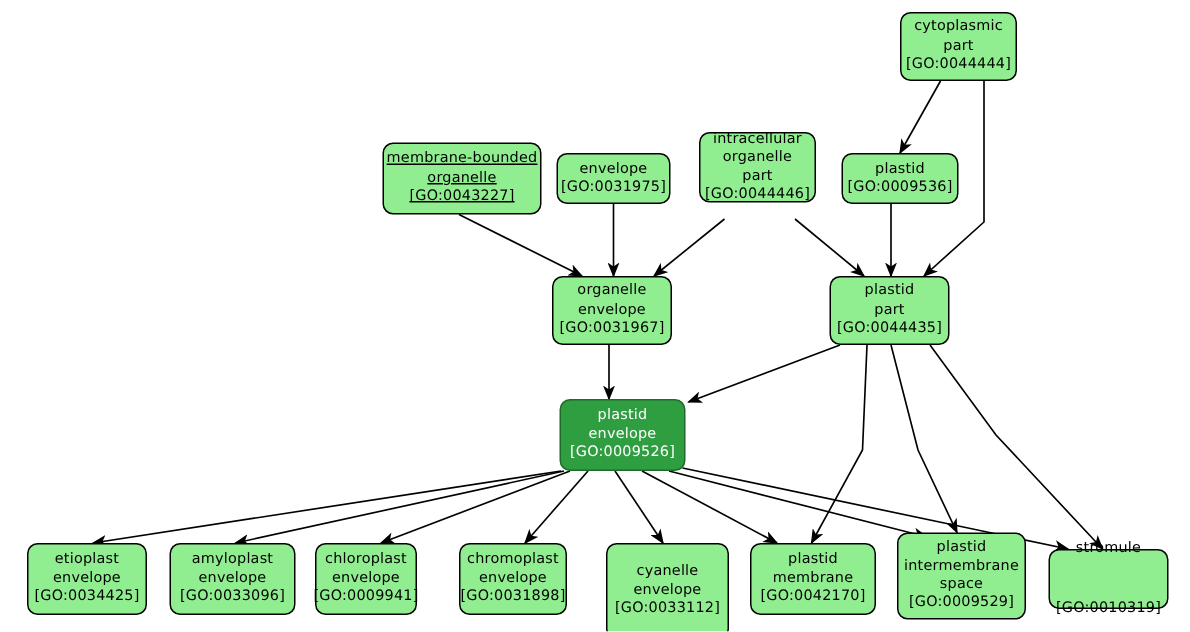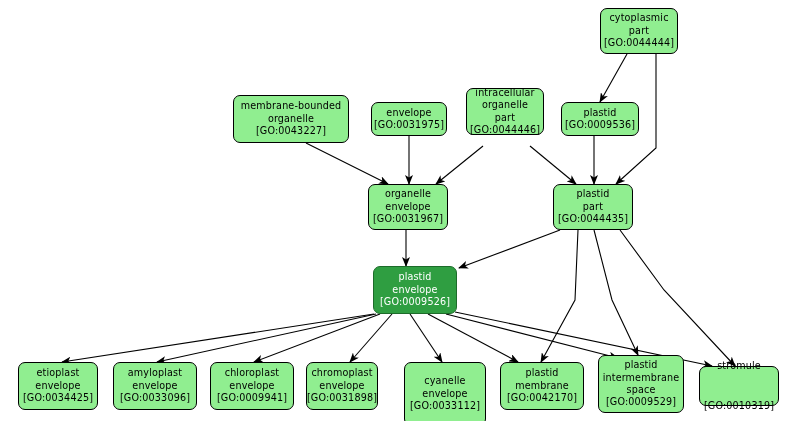--- a/index.html
+++ b/index.html
@@ -87,21 +87,21 @@
         <path d="M446,314 L618,358" marker-end="url(#arrow)"></path>
         <path d="M455,312 L712,366" marker-end="url(#arrow)"></path>
       </g>
   </svg>
   <div id="node-layer">
       <div class="node" style="left: 600px; top: 8px; width: 78px; height: 46px;">
         <span class="nlabel">cytoplasmic
 part</span>
         <span class="nid">[GO:0044444]</span>
       </div>
-      <div class="node" style="left: 233px; top: 95px; width: 116px; height: 48px;">
+      <div class="node" style="left: 255px; top: 95px; width: 106px; height: 48px; text-decoration: underline;">
         <span class="nlabel">membrane-bounded
 organelle</span>
         <span class="nid">[GO:0043227]</span>
       </div>
       <div class="node" style="left: 371px; top: 102px; width: 76px; height: 34px;">
         <span class="nlabel">envelope</span>
         <span class="nid">[GO:0031975]</span>
       </div>
       <div class="node" style="left: 466px; top: 88px; width: 78px; height: 47px;">
         <span class="nlabel">intracellular
@@ -131,21 +131,21 @@
       <div class="node" style="left: 18px; top: 362px; width: 80px; height: 48px; text-align: center;">
         <span class="nlabel">etioplast
 envelope</span>
         <span class="nid">[GO:0034425]</span>
       </div>
       <div class="node" style="left: 113px; top: 362px; width: 84px; height: 48px;">
         <span class="nlabel">amyloplast
 envelope</span>
         <span class="nid">[GO:0033096]</span>
       </div>
-      <div class="node" style="left: 210px; top: 362px; width: 84px; height: 48px;">
+      <div class="node" style="left: 210px; top: 362px; width: 68px; height: 48px;">
         <span class="nlabel">chloroplast
 envelope</span>
         <span class="nid">[GO:0009941]</span>
       </div>
       <div class="node" style="left: 306px; top: 362px; width: 72px; height: 48px;">
         <span class="nlabel">chromoplast
 envelope</span>
         <span class="nid">[GO:0031898]</span>
       </div>
       <div class="node" style="left: 404px; top: 362px; width: 82px; height: 64px;">

